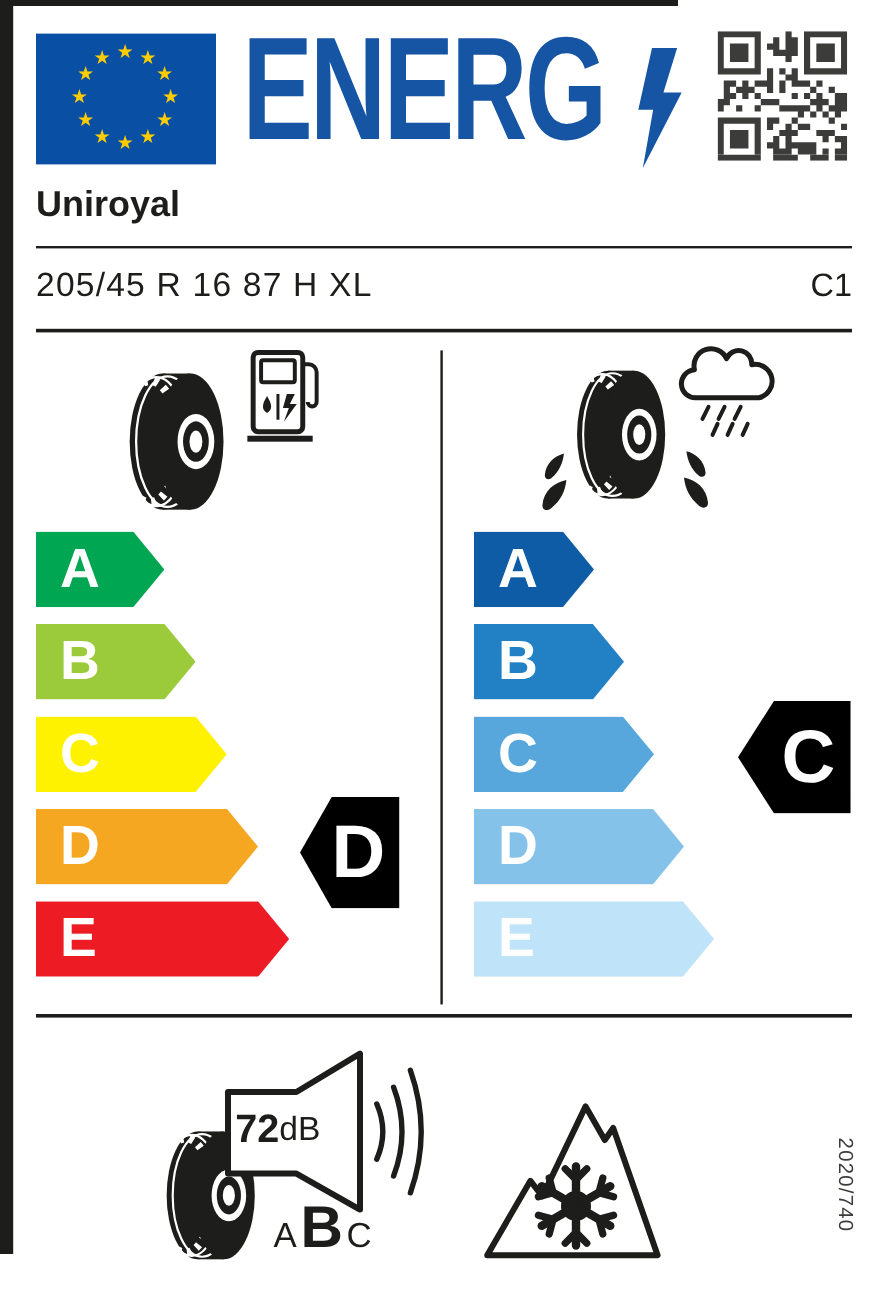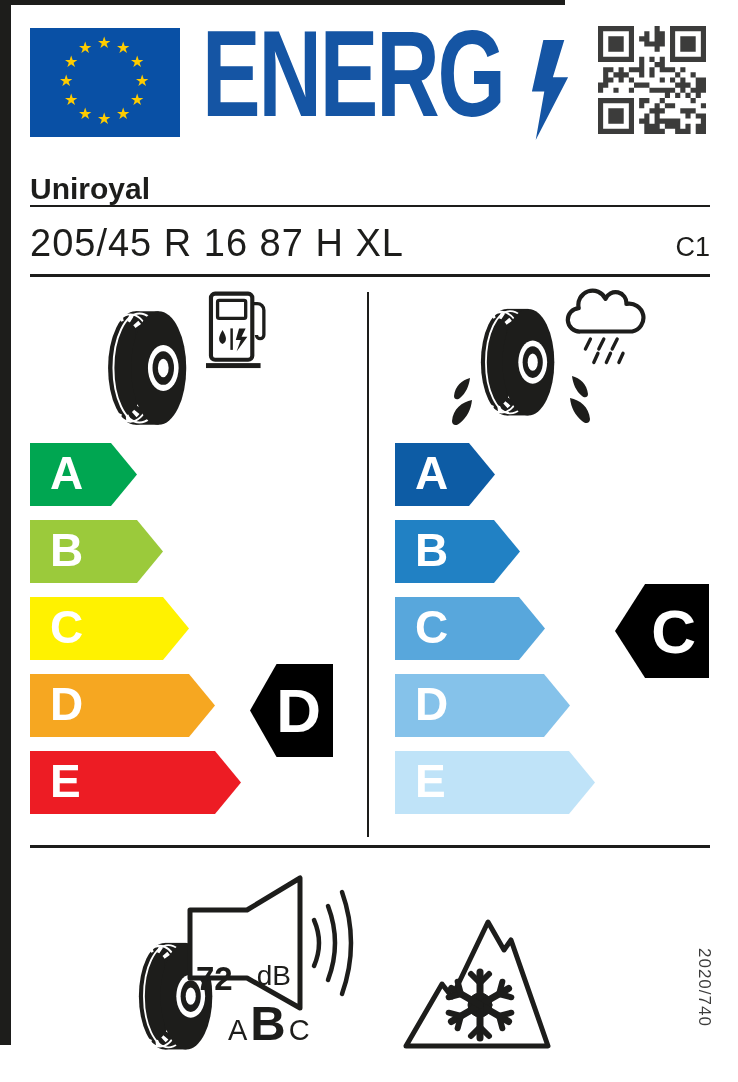--- a/index.html
+++ b/index.html
@@ -14,25 +14,25 @@
   
   .flag{left:30px;top:28px;width:150px;height:109px;}
   .star{position:absolute;font-family:"DejaVu Sans",sans-serif;font-size:16px;line-height:1;}
   .energ{left:202px;top:4px;font-size:122px;font-weight:bold;letter-spacing:-3px;
          transform:scaleX(0.72);transform-origin:0 0;white-space:nowrap;}
   .bolt{left:528px;top:40px;width:44px;height:100px;}
   .qr{left:598px;top:26px;width:108px;height:108px;}
 
   
   .row{left:30px;top:0;width:680px;display:flex;justify-content:space-between;align-items:baseline;}
-  .brand-row{top:172px;}
+  .brand-row{top:154px;}
   .brand-name{font-size:30px;font-weight:bold;}
   .brand-num{font-size:29px;}
   .size-row{top:222px;}
-  .tire-size{font-size:38px;letter-spacing:1px;}
+  .tire-size{font-size:28px;letter-spacing:1px;}
   .tire-class{font-size:27px;}
   .rule{left:30px;width:680px;background:#1d1d1b;}
   .rule1{top:205px;height:2px;}
   .rule2{top:274px;height:3px;}
   .rule3{top:845px;height:3px;}
   .divider-v{left:367px;top:292px;width:2px;height:545px;background:#1d1d1b;}
 
   
   .class-col{position:absolute;top:443px;width:280px;height:374px;}
   .fuel-col{left:30px;}
@@ -51,21 +51,21 @@
 
   
   .icon-tire-fuel{left:105px;top:308px;width:92px;height:120px;}
   .icon-pump{left:206px;top:288px;width:62px;height:94px;}
   .icon-tire-wet{left:450px;top:304px;width:145px;height:132px;}
   .icon-cloud{left:562px;top:288px;width:92px;height:82px;}
   .icon-noise{left:102px;top:868px;width:285px;height:192px;}
   .icon-mountain{left:400px;top:908px;width:152px;height:145px;}
 
   
-  .db-row{left:196px;top:960px;display:flex;align-items:flex-start;gap:24px;}
+  .db-row{left:196px;top:922px;display:flex;align-items:center;gap:0;}
   .db-val{font-size:33px;font-weight:bold;}
   .db-unit{font-size:28px;}
   .abc-row{left:228px;top:995px;display:flex;align-items:baseline;gap:3px;}
   .abc-a,.abc-c{font-size:29px;}
   .abc-b{font-size:49px;font-weight:bold;}
 
   .regulation{left:694px;top:948px;writing-mode:vertical-rl;font-size:17px;letter-spacing:1px;color:#3c3c3b;}
 </style>
 </head>
 <body>

